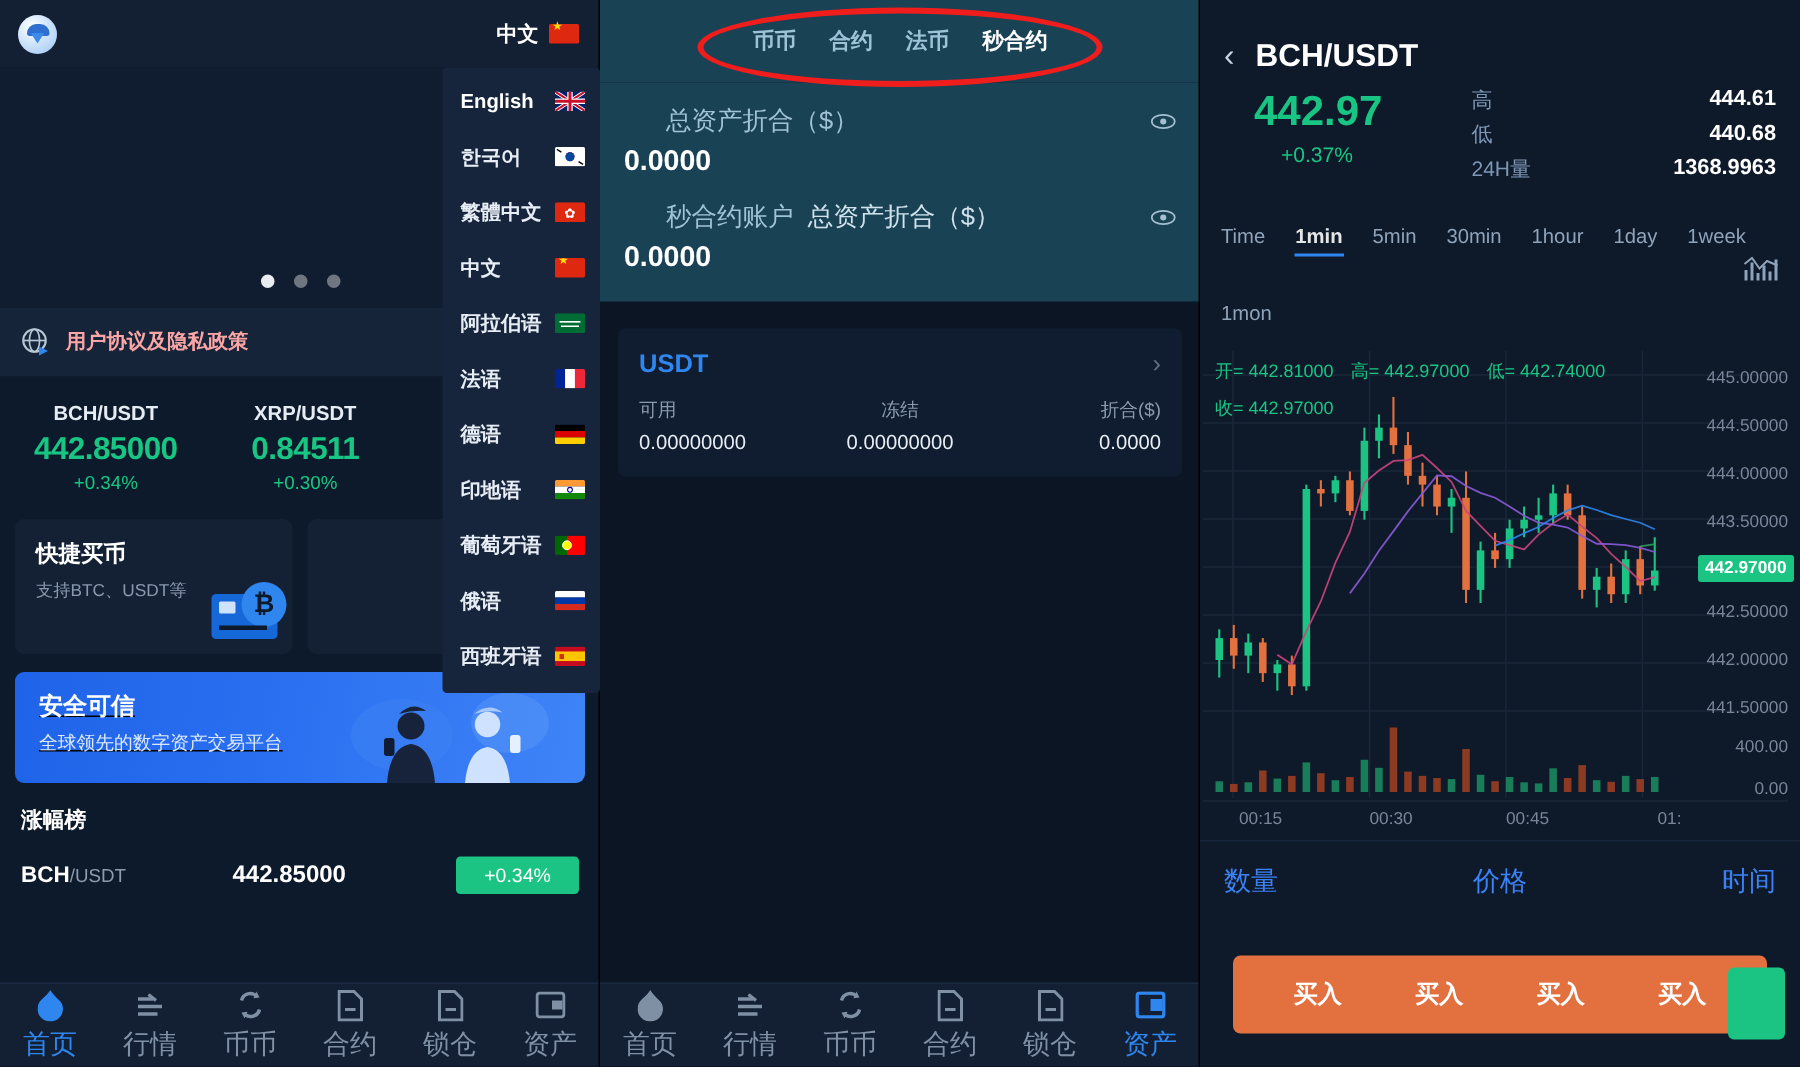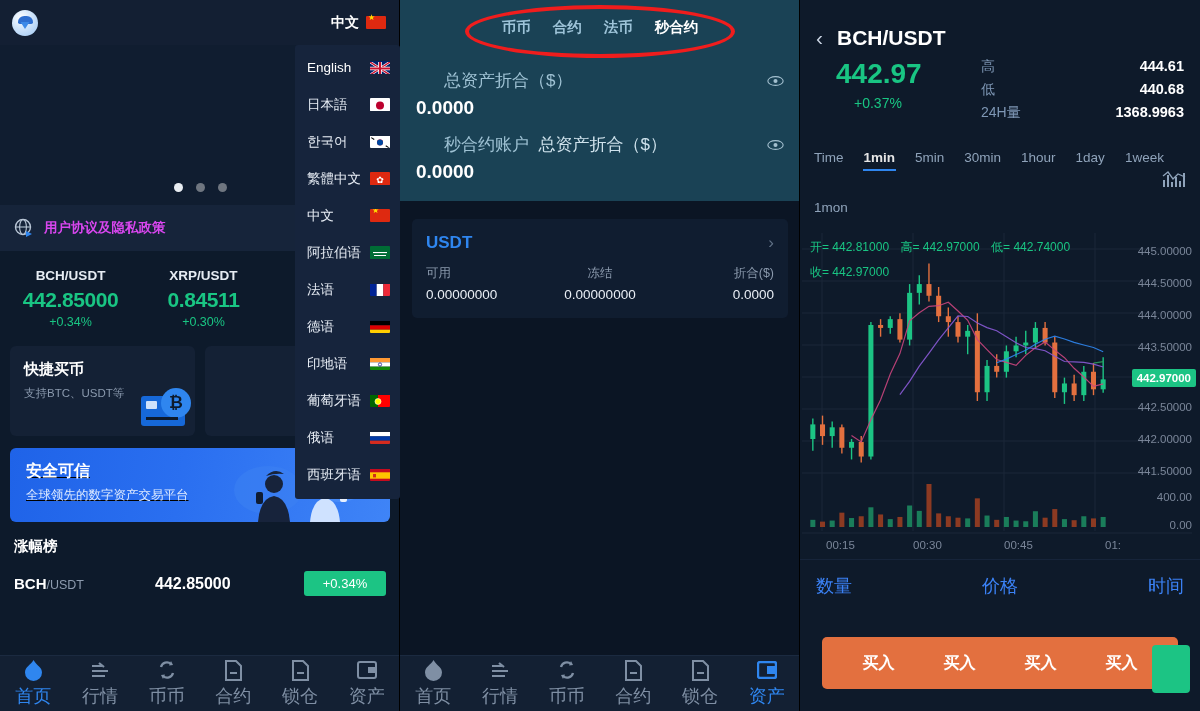--- a/index.html
+++ b/index.html
@@ -37,21 +37,21 @@
   .flag-cn { background: #de2910; position: relative; }
   .flag-cn:after { content: "★"; position: absolute; left: 2px; top: -3px; color: #ffde00; font-size: 8px; }
 
   .carousel { height: 160px; background: #101d30; position: relative; }
   .dots { position: absolute; bottom: 13px; left: 0; right: 0; display: flex; justify-content: center; gap: 13px; }
   .dot { width: 9px; height: 9px; border-radius: 50%; background: #6f7680; }
   .dot.active { background: #e9edf2; }
 
   .agreement {
     height: 46px; background: #16243a; display: flex; align-items: center; gap: 10px;
-    padding: 0 14px; color: #d946ef; font-size: 13.5px; font-weight: 700;
+    padding: 0 14px; color: #fca5a5; font-size: 13.5px; font-weight: 700;
   }
   .globe-icon { width: 20px; height: 20px; position: relative; }
   .globe-icon svg { display: block; }
 
   .ticker-row { height: 95px; display: flex; align-items: center; padding: 0 4px; background: #0d1a2b; }
   .ticker { flex: 1 0 133px; text-align: center; }
   .ticker .pair { color: #e6ecf3; font-size: 13.5px; font-weight: 700; margin-bottom: 5px; }
   .ticker .price { color: #19c583; font-size: 21px; font-weight: 700; letter-spacing: -0.4px; }
   .ticker .chg { color: #19c583; font-size: 12.5px; margin-top: 3px; }
 
@@ -171,21 +171,21 @@
 
   .divider-v { position: absolute; top: 0; width: 1px; height: 711px; background: #000; }
 
   
   .lang-dd {
     position: absolute; left: 295px; top: 45px; width: 105px;
     background: #16243c; border-radius: 3px; z-index: 40;
     padding: 4px 0 6px;
   }
   .lang-item { height: 37px; display: flex; align-items: center; justify-content: space-between; padding: 0 10px 0 12px; }
-  .lang-item .lt { color: #e7edf5; font-size: 13.5px; font-weight: 400; }
+  .lang-item .lt { color: #e7edf5; font-size: 13.5px; font-weight: 700; }
   .lang-item.hl .lt { color: #fff; }
   .f { width: 20px; height: 13px; border-radius: 1px; position: relative; overflow: hidden; display: block; }
 
   .ellipse {
     position: absolute; left: 465px; top: 5px; width: 270px; height: 53px;
     border: 4px solid #f01d1d; border-radius: 50%; z-index: 50; pointer-events: none;
   }
 </style>
 </head>
 <body>
@@ -673,27 +673,20 @@
       <span class="lt">English</span>
       <span class="f" style="background:#012169"><svg width="20" height="13" viewBox="0 0 20 13">
             <rect width="20" height="13" fill="#012169"></rect>
             <path d="M0 0l20 13M20 0L0 13" stroke="#fff" stroke-width="2.6"></path>
             <path d="M0 0l20 13M20 0L0 13" stroke="#c8102e" stroke-width="1.4"></path>
             <path d="M10 0v13M0 6.5h20" stroke="#fff" stroke-width="3.6"></path>
             <path d="M10 0v13M0 6.5h20" stroke="#c8102e" stroke-width="2"></path>
           </svg></span>
     </div>
     <div class="lang-item">
-      <span class="lt">日本語</span>
-      <span class="f" style="background:#fff"><svg width="20" height="13" viewBox="0 0 20 13">
-            <rect width="20" height="13" fill="#fff"></rect>
-            <circle cx="10" cy="6.5" r="4" fill="#bc002d"></circle>
-          </svg></span>
-    </div>
-    <div class="lang-item">
       <span class="lt">한국어</span>
       <span class="f"><svg width="20" height="13" viewBox="0 0 20 13">
             <rect width="20" height="13" fill="#fff"></rect>
             <path d="M7 6.5a3 3 0 016 0 3 3 0 01-6 0z" fill="#cd2e3a"></path>
             <path d="M7 6.5a3 3 0 016 0z" fill="#cd2e3a"></path>
             <path d="M10 3.5a3 3 0 000 6 3 3 0 000-6z" fill="#0047a0"></path>
             <rect x="1" y="2" width="3.5" height="1" fill="#000" transform="rotate(32 2.7 2.5)"></rect>
             <rect x="15.5" y="10" width="3.5" height="1" fill="#000" transform="rotate(32 17 10.5)"></rect>
           </svg></span>
     </div>

